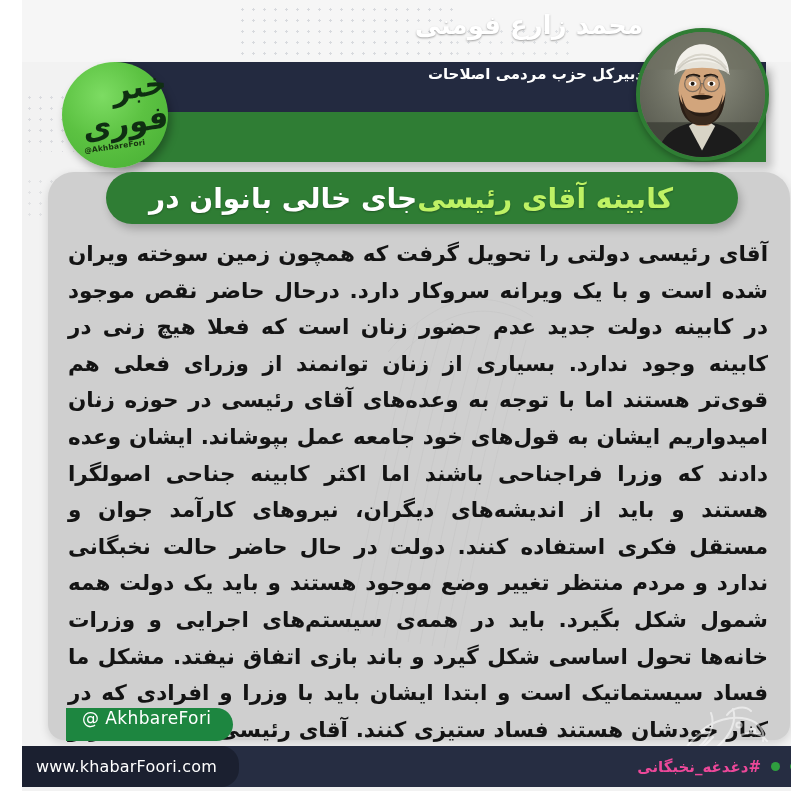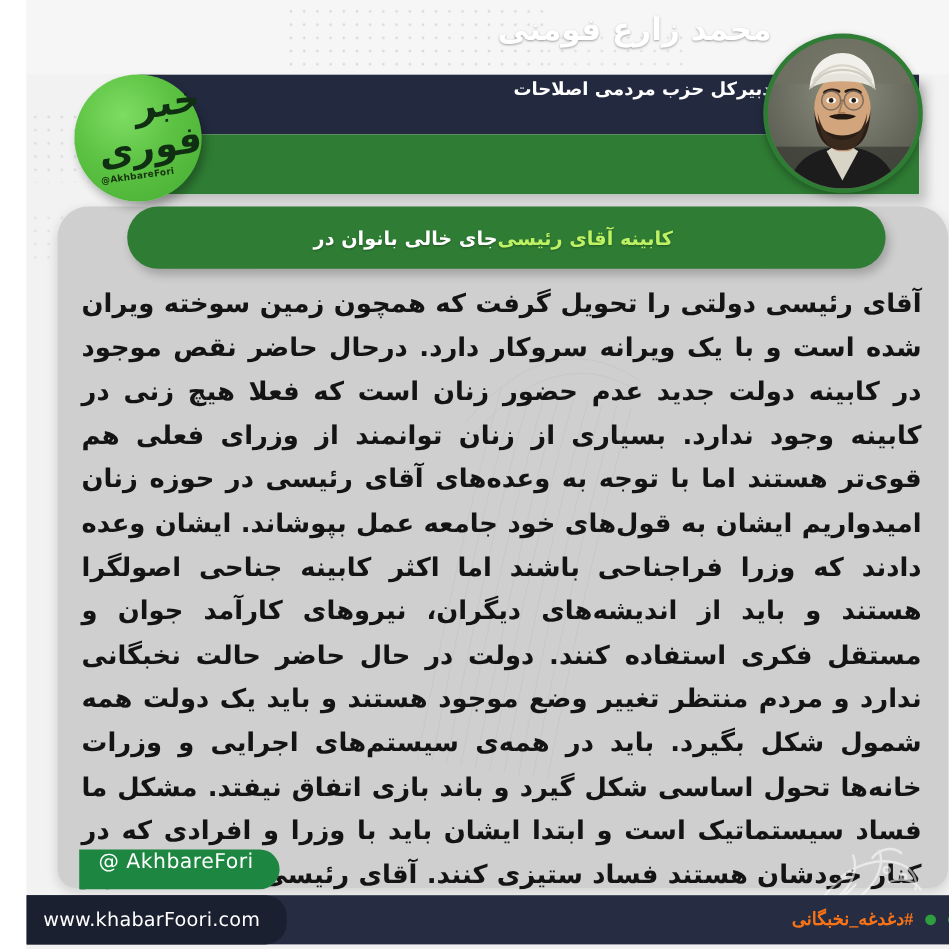--- a/index.html
+++ b/index.html
@@ -146,21 +146,21 @@
     background:#2f7d34;
     border-radius:26px;
     box-shadow:3px 5px 8px rgba(0,0,0,.22);
     display:flex;
     align-items:center;
     justify-content:center;
     z-index:6;
     direction:rtl;
   }
   .headline span{
-    font-size:16px;
+    font-size:28px;
     font-weight:bold;
     letter-spacing:.2px;
     text-shadow:0 1px 2px rgba(0,0,0,.30);
   }
   .headline .hl-white{ color:#ffffff; }
   .headline .hl-yellow{ color:#bef264; margin-right:22px; }
 
   
   .body-text{
     position:absolute;
@@ -230,25 +230,24 @@
   .footer-tags{
     position:absolute;
     right:14px; top:0;
     height:41px;
     display:flex;
     align-items:center;
     gap:10px;
     direction:rtl;
   }
   .footer-tags .tag{
-    color:#f97316;
+    color:#ec4899;
     font-size:15px;
     font-weight:600;
     direction:rtl;
-    font-family:Liberation Serif, serif;
   }
   .dot-sep{
     width:9px; height:9px;
     border-radius:50%;
     background:#2f9e3f;
     flex:0 0 auto;
   }
 
   
   .footer-top-line{

